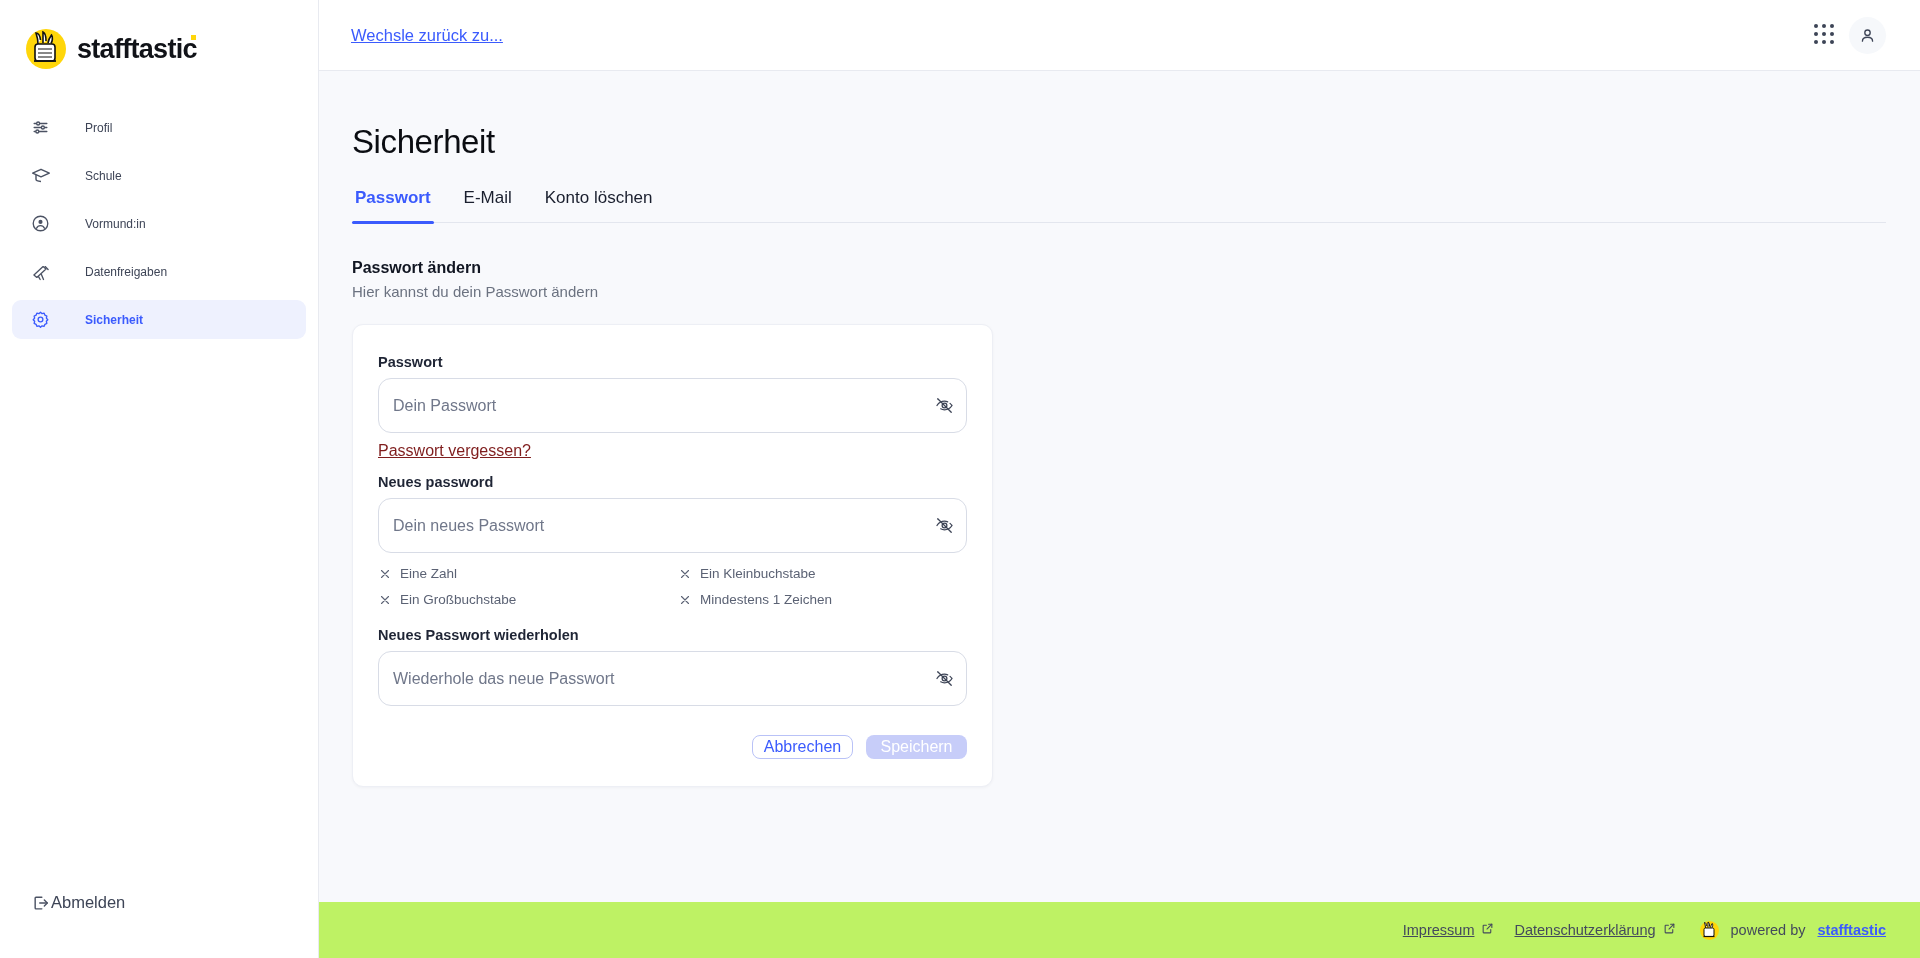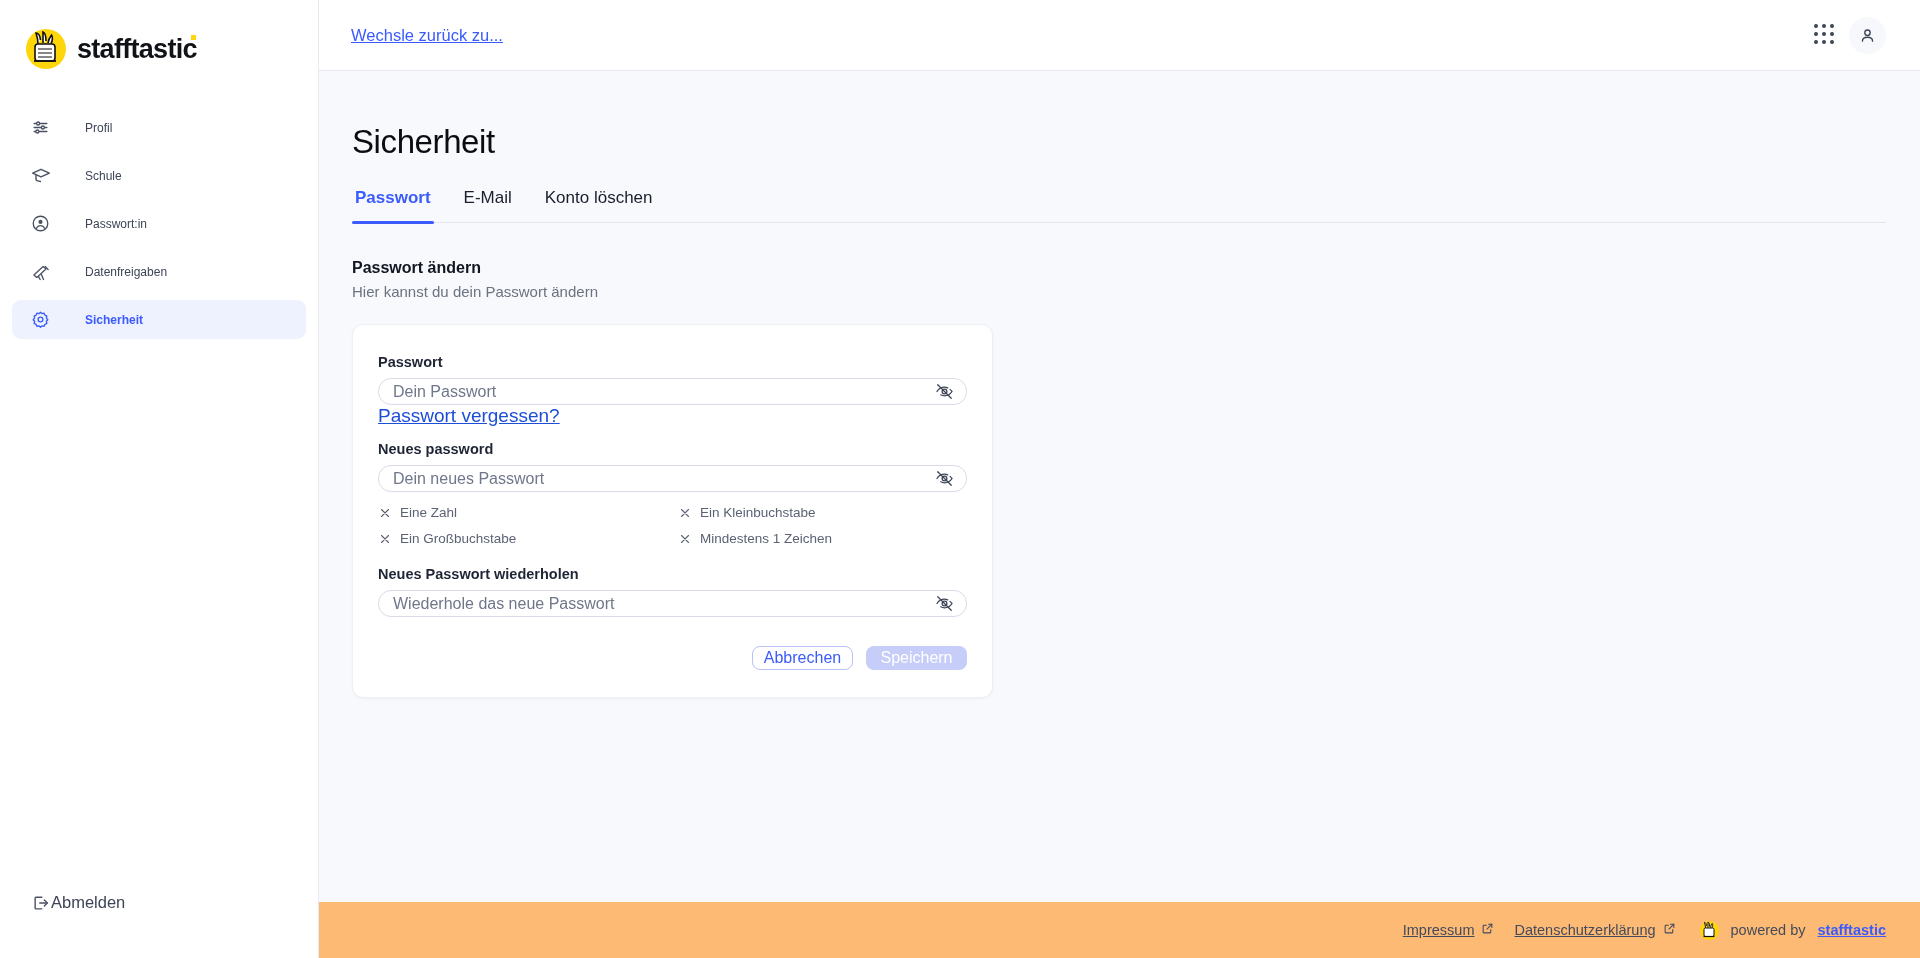--- a/index.html
+++ b/index.html
@@ -121,41 +121,41 @@
 
   .card {
     width: 641px; background: #ffffff;
     border-radius: 11px; border: 1px solid #edeff5;
     box-shadow: 0 1px 3px rgba(16,24,40,.04);
     padding: 29px 25px 27px 25px;
   }
 
   .field-label { font-size: 14.5px; font-weight: 700; color: #1f2535; margin-bottom: 8px; }
   .input-wrap {
-    position: relative; height: 27px;
+    position: relative; height: 55px;
     border: 1px solid #d8dce6; border-radius: 13px;
     background: #fff; display: flex; align-items: center;
   }
   .input-wrap input {
     border: none; outline: none; background: transparent;
     flex: 1 1 auto; height: 100%;
     padding: 0 44px 0 14px;
     font-size: 16px; font-family: "Liberation Sans", sans-serif;
     color: #1f2535;
   }
   .input-wrap input::placeholder { color: #70778a; }
   .eye-btn {
     position: absolute; right: 11px; top: 50%; transform: translateY(-50%);
     width: 22px; height: 22px; display: flex; align-items: center; justify-content: center;
     cursor: pointer; background: none; border: none; padding: 0;
   }
 
   .forgot-link {
-    display: inline-block; 
-    color: #1d4ed8; font-size: 19px; text-decoration: underline; cursor: pointer;
+    display: inline-block; margin-top: 9px;
+    color: #7f1d1d; font-size: 16px; text-decoration: underline; cursor: pointer;
   }
 
   .field-block { margin-bottom: 0; }
   .gap-20 { height: 20px; }
   .gap-14 { height: 14px; }
 
   .reqs {
     display: grid; grid-template-columns: 300px 1fr;
     row-gap: 11px; margin-top: 13px;
   }
@@ -168,21 +168,21 @@
     border-radius: 8px; font-size: 16px; font-family: "Liberation Sans", sans-serif;
     cursor: pointer; border: 1px solid transparent;
   }
   .btn-outline { background: #fff; border-color: #b9c2f7; color: #3b5bfd; }
   .btn-disabled { background: #c7cdf9; color: #ffffff; cursor: default; }
 
   
   .footer {
     height: 56px; flex: 0 0 56px;
     display: flex; align-items: center; justify-content: flex-end;
-    padding: 0 34px; gap: 20px; background: #fdba74;
+    padding: 0 34px; gap: 20px; background: #bef264;
   }
   .foot-link {
     display: inline-flex; align-items: center; gap: 7px;
     color: #434a5c; font-size: 14.5px; cursor: pointer;
   }
   .foot-link .txt { text-decoration: underline; }
   .powered {
     display: inline-flex; align-items: center; gap: 12px;
     font-size: 14.5px; color: #434a5c; margin-left: 4px;
   }
@@ -239,21 +239,21 @@
       </div>
 
       <div class="nav-item">
         <span class="nic">
           <svg width="19" height="19" viewBox="0 0 24 24" fill="none" stroke="#4b5263" stroke-width="1.7">
             <circle cx="12" cy="12" r="9.2"></circle>
             <circle cx="12" cy="10" r="2.6" fill="#4b5263" stroke="none"></circle>
             <path d="M7 18c1-2.4 3-3.4 5-3.4s4 1 5 3.4" stroke-linecap="round"></path>
           </svg>
         </span>
-        <span>Passwort:in</span>
+        <span>Vormund:in</span>
       </div>
 
       <div class="nav-item">
         <span class="nic">
           <svg width="20" height="20" viewBox="0 0 24 24" fill="none" stroke="#4b5263" stroke-width="1.6" stroke-linecap="round" stroke-linejoin="round">
             <path d="M3.5 15.5 14.5 5.5l3.5 3-11 10-3.5-3Z"></path>
             <path d="M17 5.5 20.5 9"></path>
             <path d="M9 17.5 11 21"></path>
             <path d="M12.5 15 15 21"></path>
           </svg>

